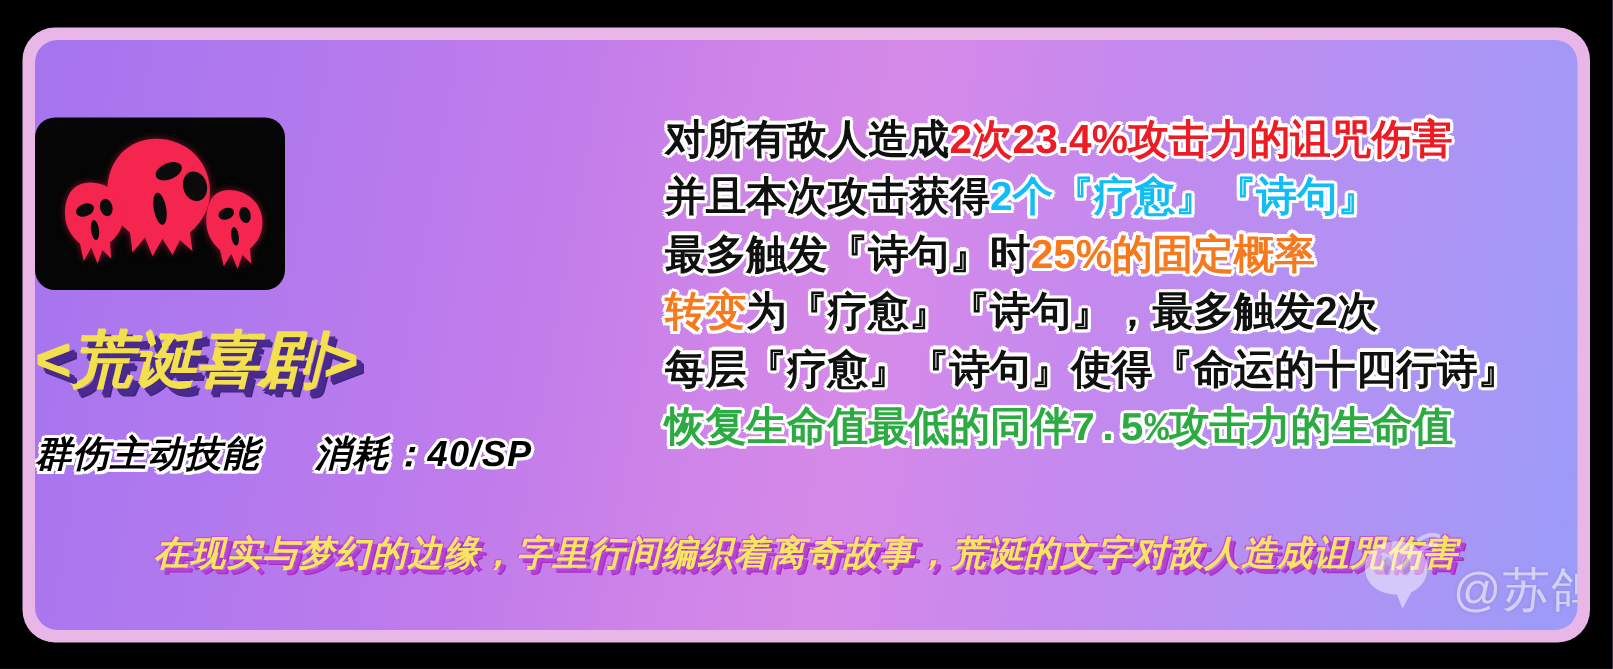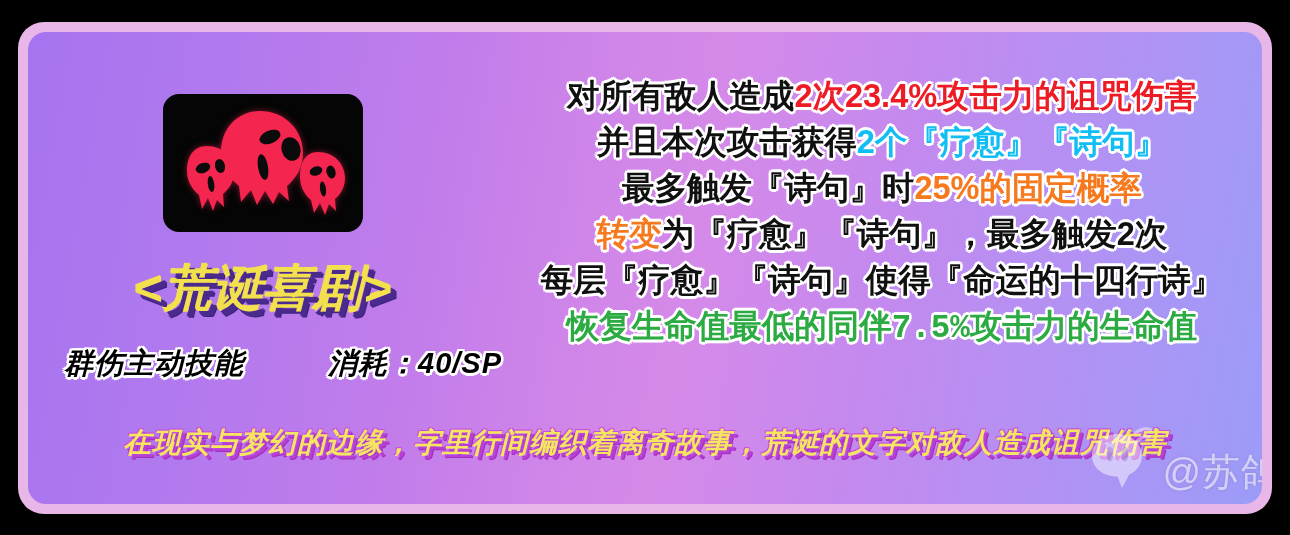--- a/index.html
+++ b/index.html
@@ -36,21 +36,20 @@
     overflow:hidden;
   }
 
   
   #left-col {
     position:absolute;
     left:0; top:0;
     width:470px; height:360px;
     display:flex;
     flex-direction:column;
-    align-items:center;
   }
 
   #skill-icon-frame {
     margin-top:62px;
     width:200px; height:138px;
     background:#050505;
     border-radius:16px;
     position:relative;
     overflow:hidden;
   }
@@ -81,29 +80,28 @@
     font-size:29px;
     font-weight:bold;
     font-style:italic;
     color:#000;
     letter-spacing:1px;
     text-shadow:
       -2px -2px 0 #fff, 2px -2px 0 #fff,
       -2px  2px 0 #fff, 2px  2px 0 #fff,
        0px -2.5px 0 #fff, 0px 2.5px 0 #fff,
       -2.5px 0 0 #fff, 2.5px 0 0 #fff;
-    margin-left: 40px;
   }
 
   
   #desc-block {
     position:absolute;
-    right:30px; top:41px;
+    right:30px; top:56px;
     width:700px;
-    text-align:center;
+    text-align:left;
   }
   .desc-line {
     font-size:32.5px;
     font-weight:bold;
     line-height:46px;
     white-space:nowrap;
     letter-spacing:0px;
   }
   .desc-line span {
     text-shadow:

